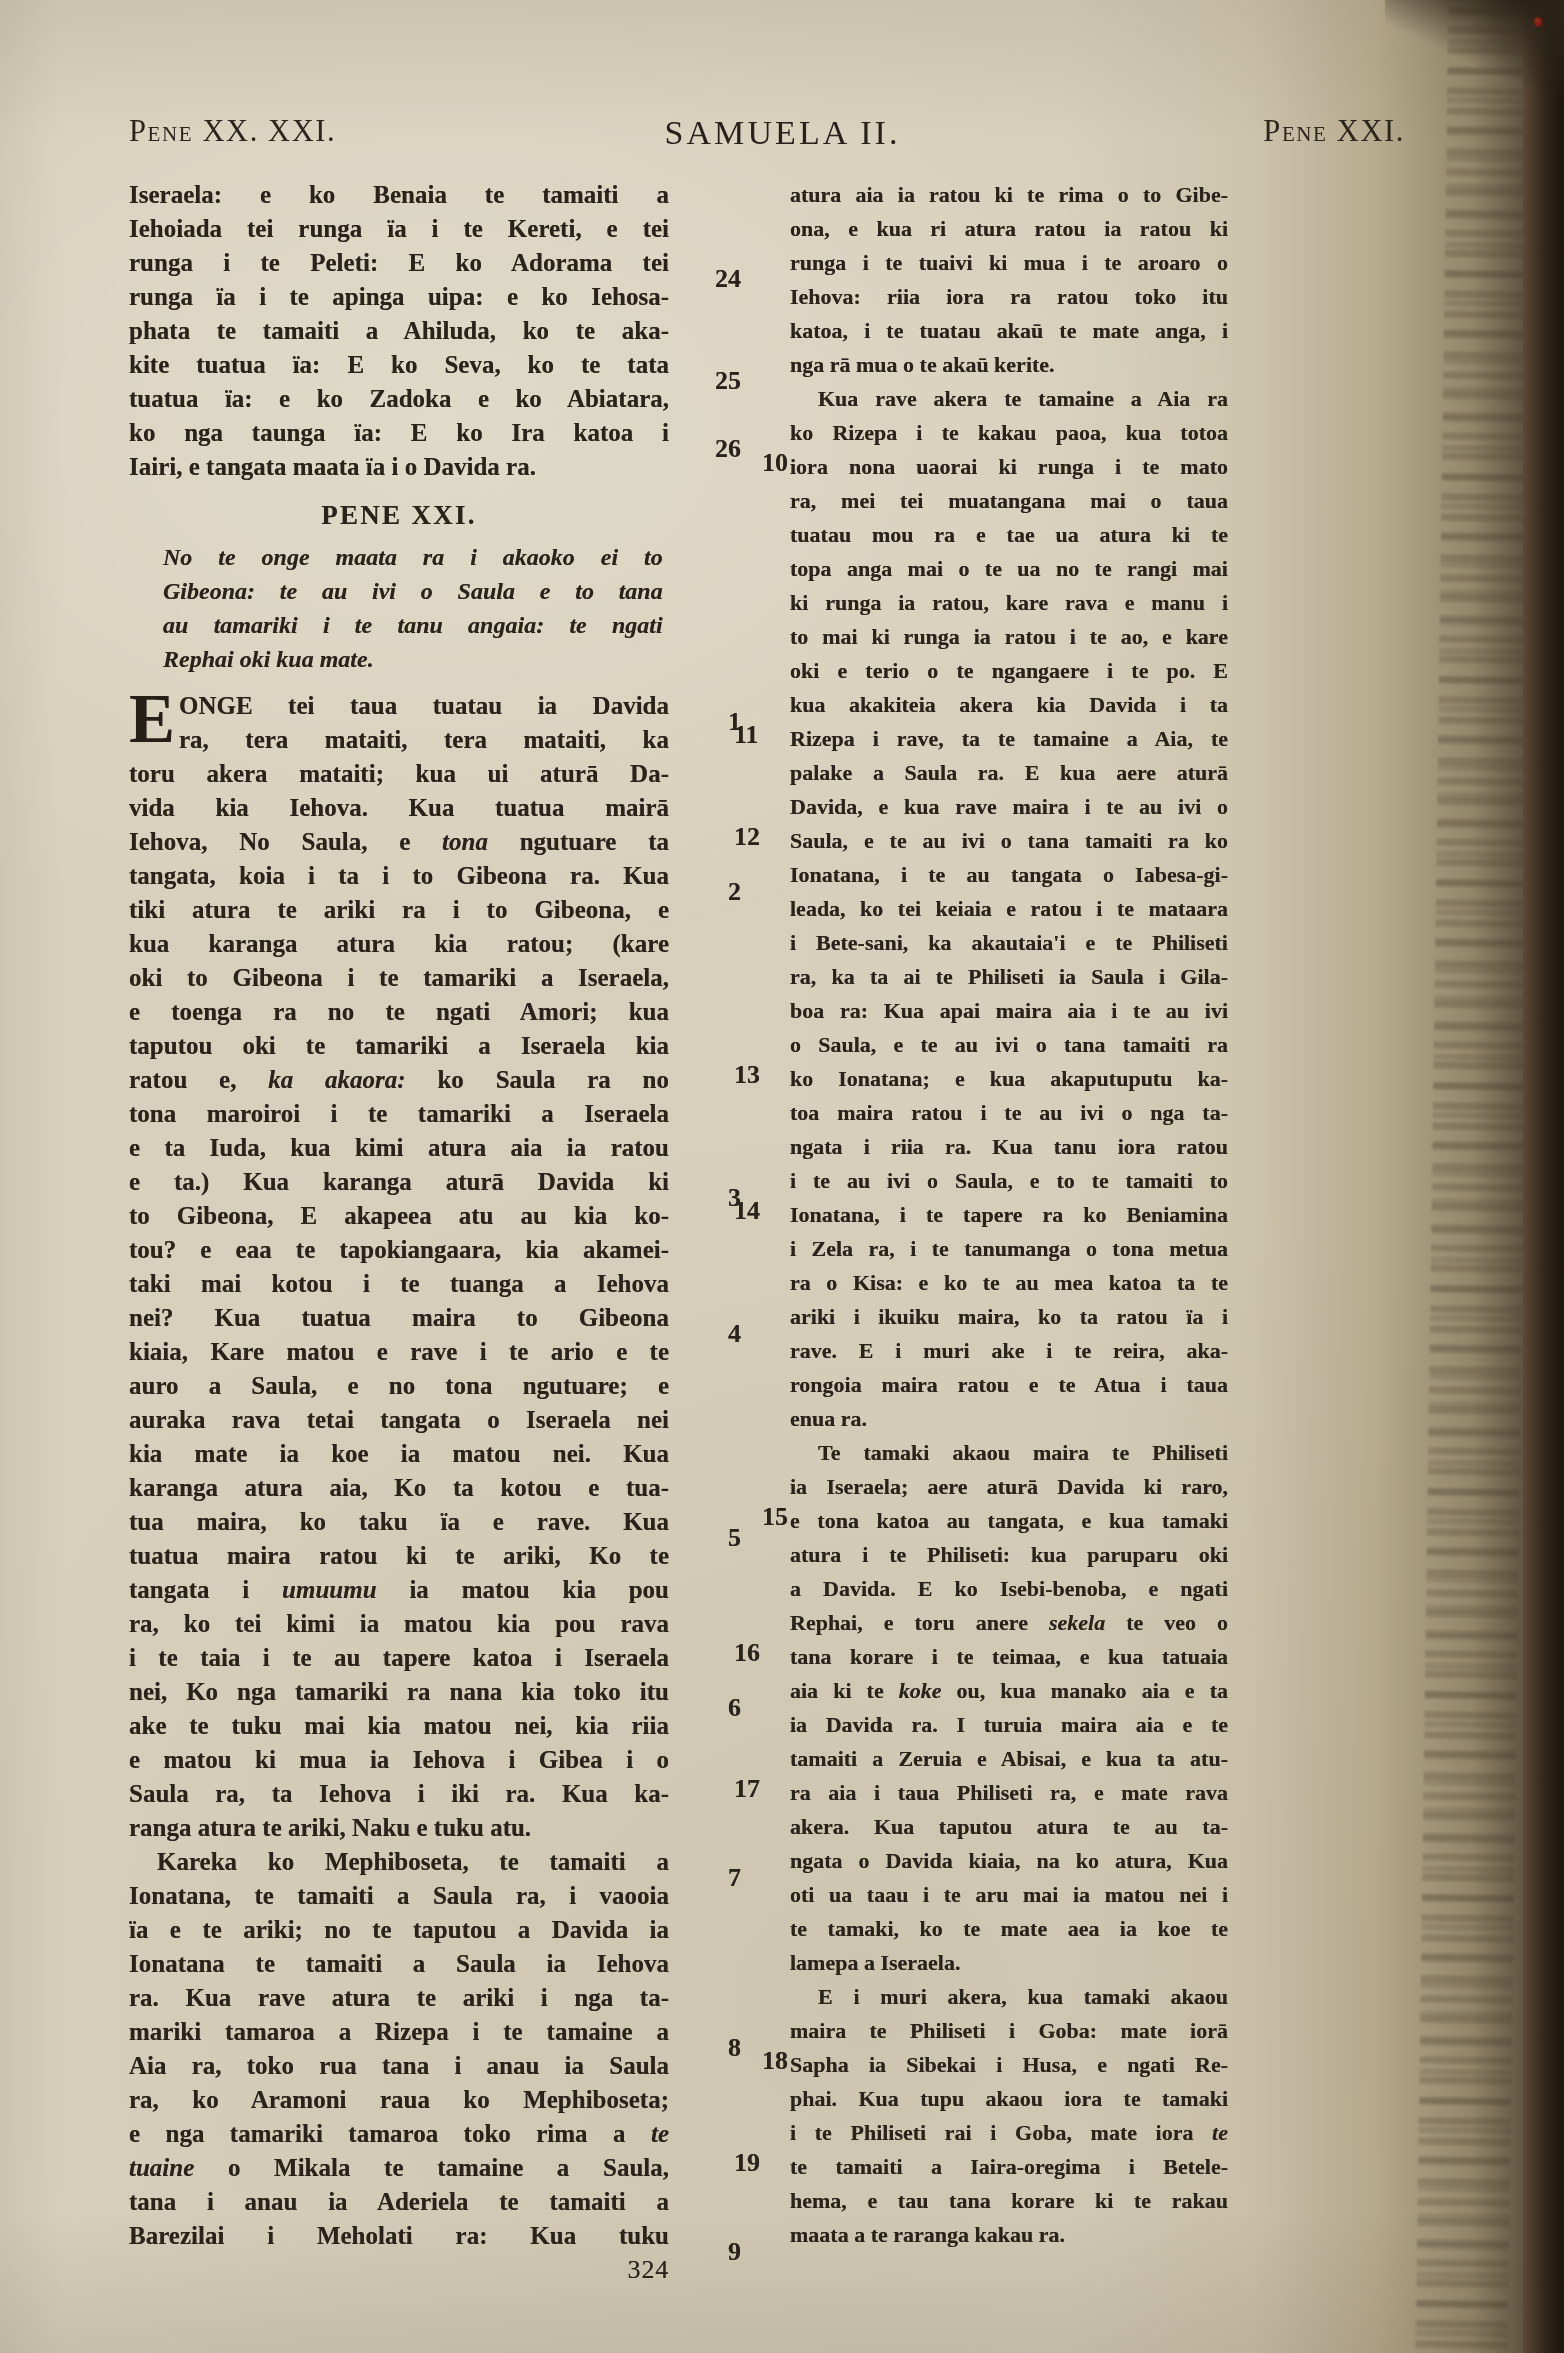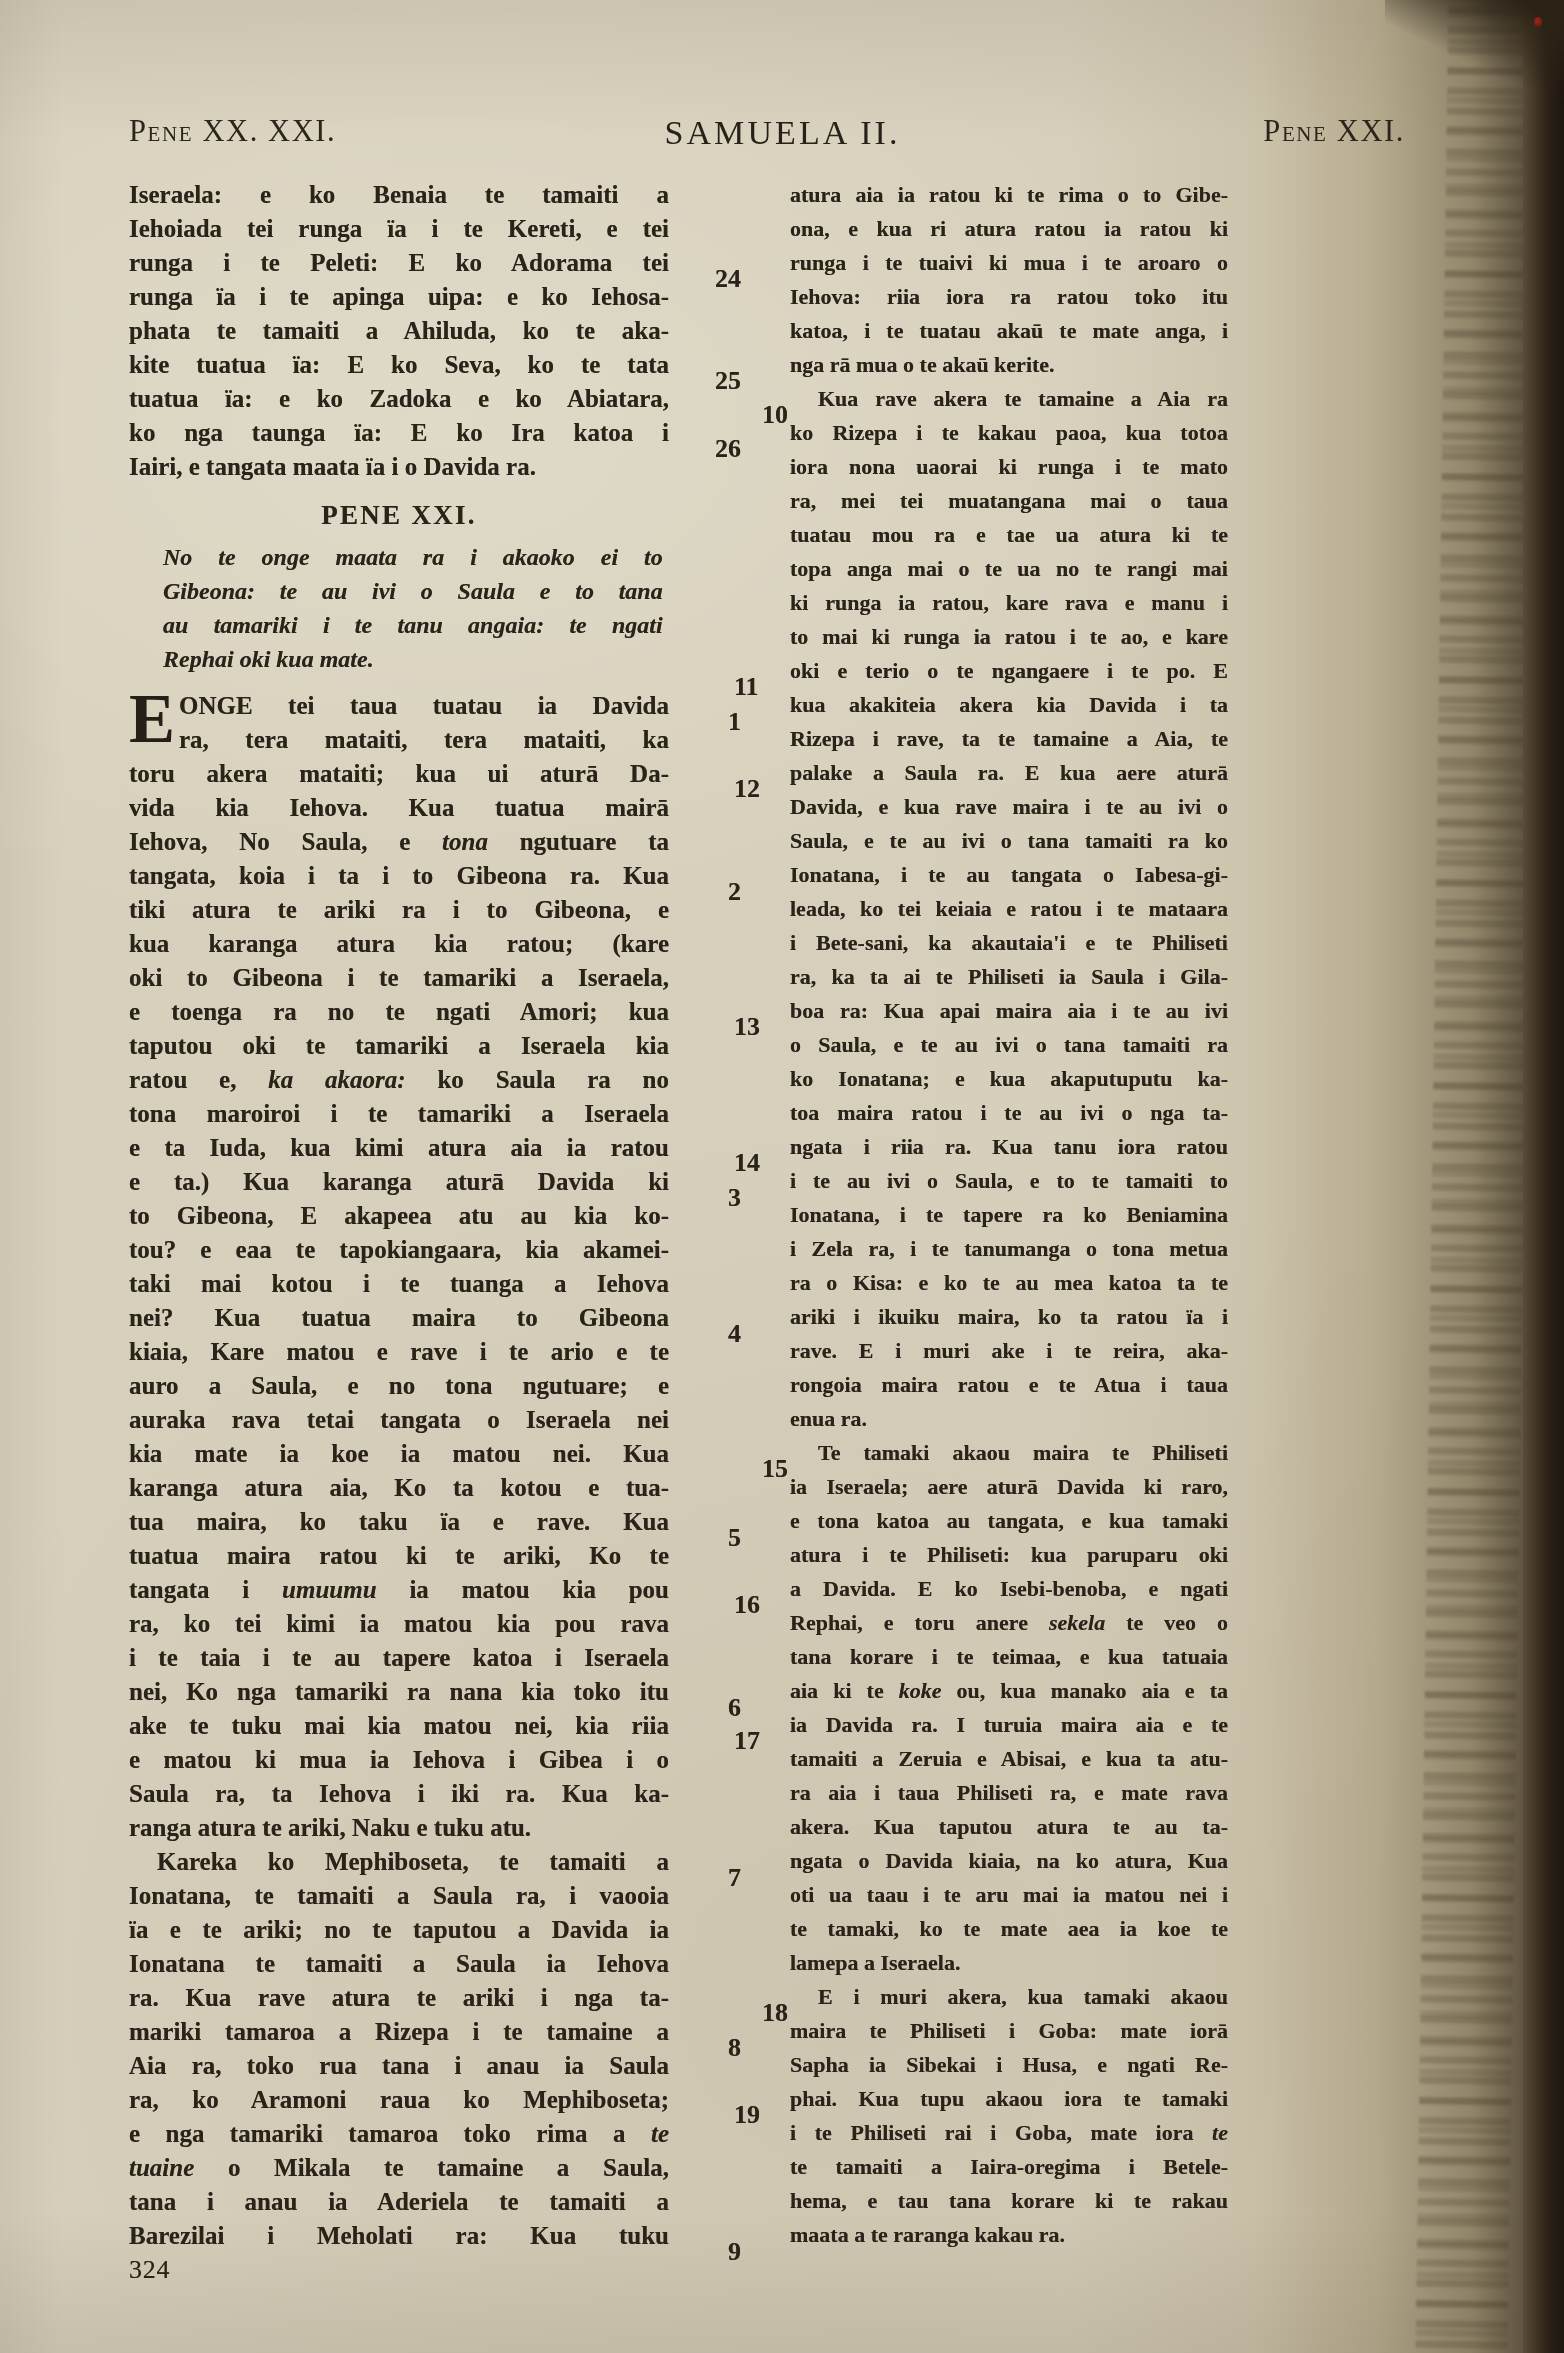--- a/index.html
+++ b/index.html
@@ -65,36 +65,36 @@
     text-align:justify;text-align-last:justify;
     text-shadow:0 0 0.5px rgba(40,32,22,0.55);
   }
   .line.last{text-align-last:left;}
   .line.ind{text-indent:28px;}
   .verse{
     position:absolute;top:16px;font-size:26px;line-height:34px;
     text-align:right;text-align-last:left;
   }
   .col-left .verse{right:-72px;}
-  .col-right .verse{left:-56px;}
+  .col-right .verse{left:-56px;margin-top:48px;}
   .chapter-heading{
     margin-top:12.5px;margin-bottom:7.8px;line-height:36px;height:36px;
     text-align:center;text-align-last:center;font-size:27px;letter-spacing:2.3px;
     text-shadow:0 0 0.5px rgba(40,32,22,0.55);
   }
   .italic-block{font-style:italic;padding-left:34px;padding-right:6.3px;margin-bottom:12.5px;font-size:24px;}
   .dropcap-block{position:relative;}
   .dropcap{
     position:absolute;left:0;top:-3.1px;font-size:69px;line-height:67px;
     font-style:normal;color:#261f17;
   }
   .dc-pad{padding-left:50px;}
   .page-number{
     position:absolute;top:2255px;left:129px;width:540px;
-    text-align:left;font-size:26px;letter-spacing:0.8px;
+    text-align:right;font-size:26px;letter-spacing:0.8px;
     text-shadow:0 0 0.5px rgba(40,32,22,0.55);
   }
 </style>
 </head>
 <body>
 
 <div class="paper"></div>
 <div class="paper-vignette"></div>
 
 <div class="running-head rh-side rh-left">Pene XX. XXI.</div>

